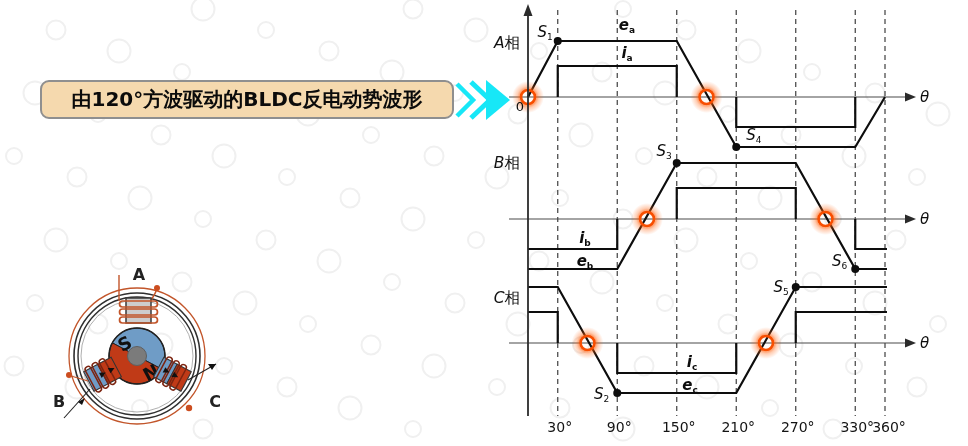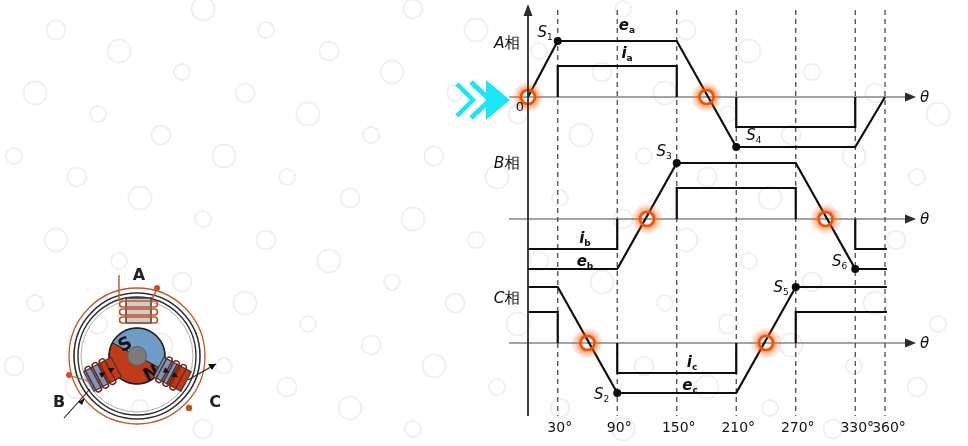--- a/index.html
+++ b/index.html
@@ -109,20 +109,23 @@
       <circle cx="938" cy="114" r="11.5" fill="none" stroke="#f0f0f0" stroke-width="2"></circle>
       <circle cx="917" cy="177" r="8" fill="none" stroke="#f0f0f0" stroke-width="2"></circle>
       <circle cx="896" cy="240" r="9.5" fill="none" stroke="#f0f0f0" stroke-width="2"></circle>
       <circle cx="875" cy="303" r="11.5" fill="none" stroke="#f0f0f0" stroke-width="2"></circle>
       <circle cx="854" cy="366" r="8" fill="none" stroke="#f0f0f0" stroke-width="2"></circle>
       <circle cx="833" cy="429" r="9.5" fill="none" stroke="#f0f0f0" stroke-width="2"></circle>
       <circle cx="938" cy="324" r="8" fill="none" stroke="#f0f0f0" stroke-width="2"></circle>
       <circle cx="917" cy="387" r="9.5" fill="none" stroke="#f0f0f0" stroke-width="2"></circle>
     </svg>
 
+  <div class="banner">
+    <span>由120°方波驱动的BLDC反电动势波形</span>
+  </div>
 
   <svg id="chevrons" viewBox="0 0 58 44">
     <path d="M5,6 L21,22 L5,38" fill="none" stroke="#17e7f7" stroke-width="4.5"></path>
     <path d="M19,4 L38,22 L19,40" fill="none" stroke="#17e7f7" stroke-width="5"></path>
     <path d="M34,2 L58,22 L34,42 Z" fill="#17e7f7"></path>
   </svg>
 
   <svg id="motor" viewBox="0 0 190 200">
 
     <circle cx="89" cy="108" r="68" fill="none" stroke="#c2552a" stroke-width="1.3"></circle>

